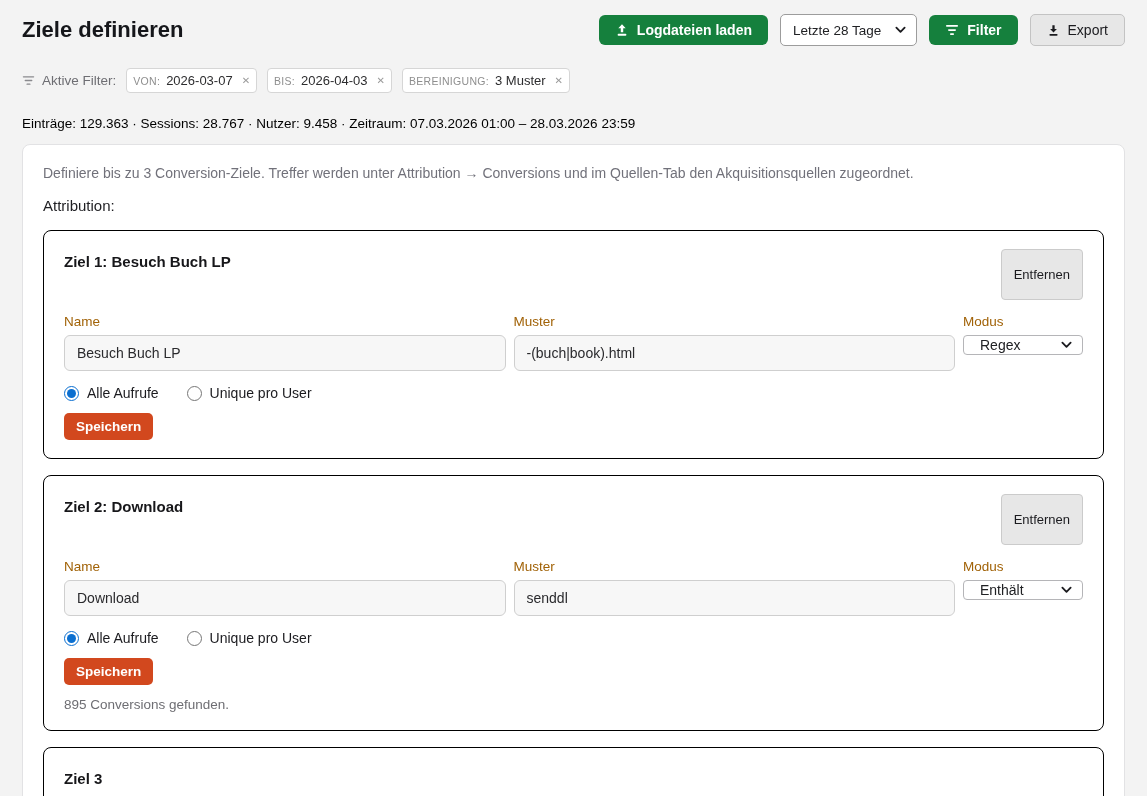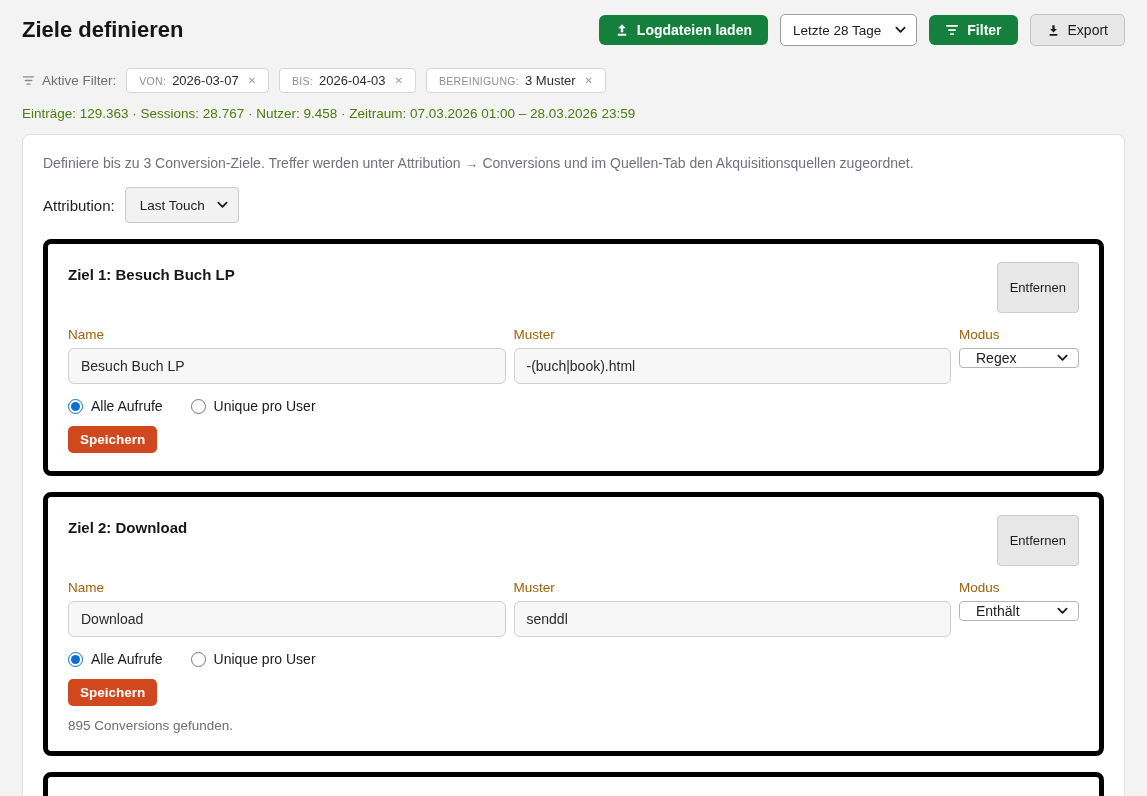--- a/index.html
+++ b/index.html
@@ -24,39 +24,39 @@
   .select { position:relative; display:inline-flex; align-items:center; justify-content:space-between;
             background:#fff; border:1px solid #9c9c9c; border-radius:5px; height:32px;
             padding:0 10px 0 12px; font-size:13.5px; color:#202124; cursor:pointer; gap:14px; }
   .select .chev { display:inline-flex; }
 
   
   .filter-row { display:flex; align-items:center; gap:10px; margin-top:22px; }
   .filter-label { display:inline-flex; align-items:center; gap:7px; color:#6e6e73; font-size:13.5px; }
   .chips { display:flex; gap:10px; }
   .chip { display:inline-flex; align-items:center; gap:6px; background:#fff; border:1px solid #d6d6d6;
-          border-radius:4px; padding:4px 12px; }
+          border-radius:4px; padding:4px 6px; }
   .chip-key { font-size:10.5px; color:#8e8e8e; letter-spacing:.3px; }
   .chip-val { font-size:13px; color:#2d2d2f; }
   .chip-close { font-size:10px; color:#9a9a9a; margin-left:3px; cursor:pointer; }
 
   
-  .stats { margin-top:13px; font-size:13.5px; color:#4d7c0f; }
+  .stats { margin-top:23px; font-size:13.5px; color:#000000; }
 
   
   .main-card { margin-top:13px; background:#fff; border:1px solid #e2e2e4; border-radius:8px;
                padding:20px; min-height:700px; }
   .description { color:#71717a; font-size:14px; }
   .attribution-row { display:flex; align-items:center; gap:10px; margin-top:16px; }
   .attribution-label { font-size:15px; color:#1f1f23; }
   .select-soft { background:#f2f2f2; border:1px solid #c9c9c9; border-radius:4px; height:36px;
                  font-size:13.5px; padding:0 10px 0 14px; gap:12px; }
 
   
-  .goal-card { border:5px solid #000000; border-radius:8px; padding:18px 20px; margin-top:16px; }
+  .goal-card { border:1px solid #000000; border-radius:8px; padding:18px 20px; margin-top:16px; }
   .goal-head { display:flex; align-items:flex-start; justify-content:space-between; }
   .goal-title { font-size:15px; font-weight:700; color:#17171a; padding-top:4px; }
   .btn-remove { background:#e7e7e7; border:1px solid #cbcbcb; border-radius:4px; color:#1b1b1f;
                 font-size:13px; padding:17px 12px; cursor:pointer; font-family:inherit; }
   .fields { display:grid; grid-template-columns:1fr 1fr 120px; column-gap:8px; margin-top:14px; }
   .field-label { font-size:13.5px; color:#a16207; margin-bottom:6px; }
   .text-input { width:100%; height:36px; background:#f7f7f7; border:1px solid #cfcfcf; border-radius:6px;
                 padding:0 12px; font-size:14px; color:#2a2a2d; font-family:inherit; }
   .mode-select { width:100%; height:20px; background:#fff; border:1px solid #b5b5b8; border-radius:4px;
                  font-size:14px; padding:0 10px 0 16px; }
@@ -144,28 +144,20 @@
     </div>
   </div>
 
   <div class="stats">Einträge: 129.363 · Sessions: 28.767 · Nutzer: 9.458 · Zeitraum: 07.03.2026 01:00 – 28.03.2026 23:59</div>
 
   <div class="main-card">
     <div class="description">Definiere bis zu 3 Conversion-Ziele. Treffer werden unter Attribution → Conversions und im Quellen-Tab den Akquisitionsquellen zugeordnet.</div>
 
     <div class="attribution-row">
       <span class="attribution-label">Attribution:</span>
-      <div class="select select-soft">
-        <span>Last Touch</span>
-        <span class="chev">
-          <svg width="11" height="8" viewBox="0 0 12 8" fill="none" stroke="#1b1b1f" stroke-width="2" stroke-linecap="round" stroke-linejoin="round">
-              <path d="M1.5 1.5 L6 6 L10.5 1.5"></path>
-            </svg>
-        </span>
-      </div>
     </div>
 
     <div class="goal-card">
       <div class="goal-head">
         <div class="goal-title">Ziel 1: Besuch Buch LP</div>
         <button class="btn-remove">Entfernen</button>
       </div>
       <div class="fields">
         <div>
           <div class="field-label">Name</div>

